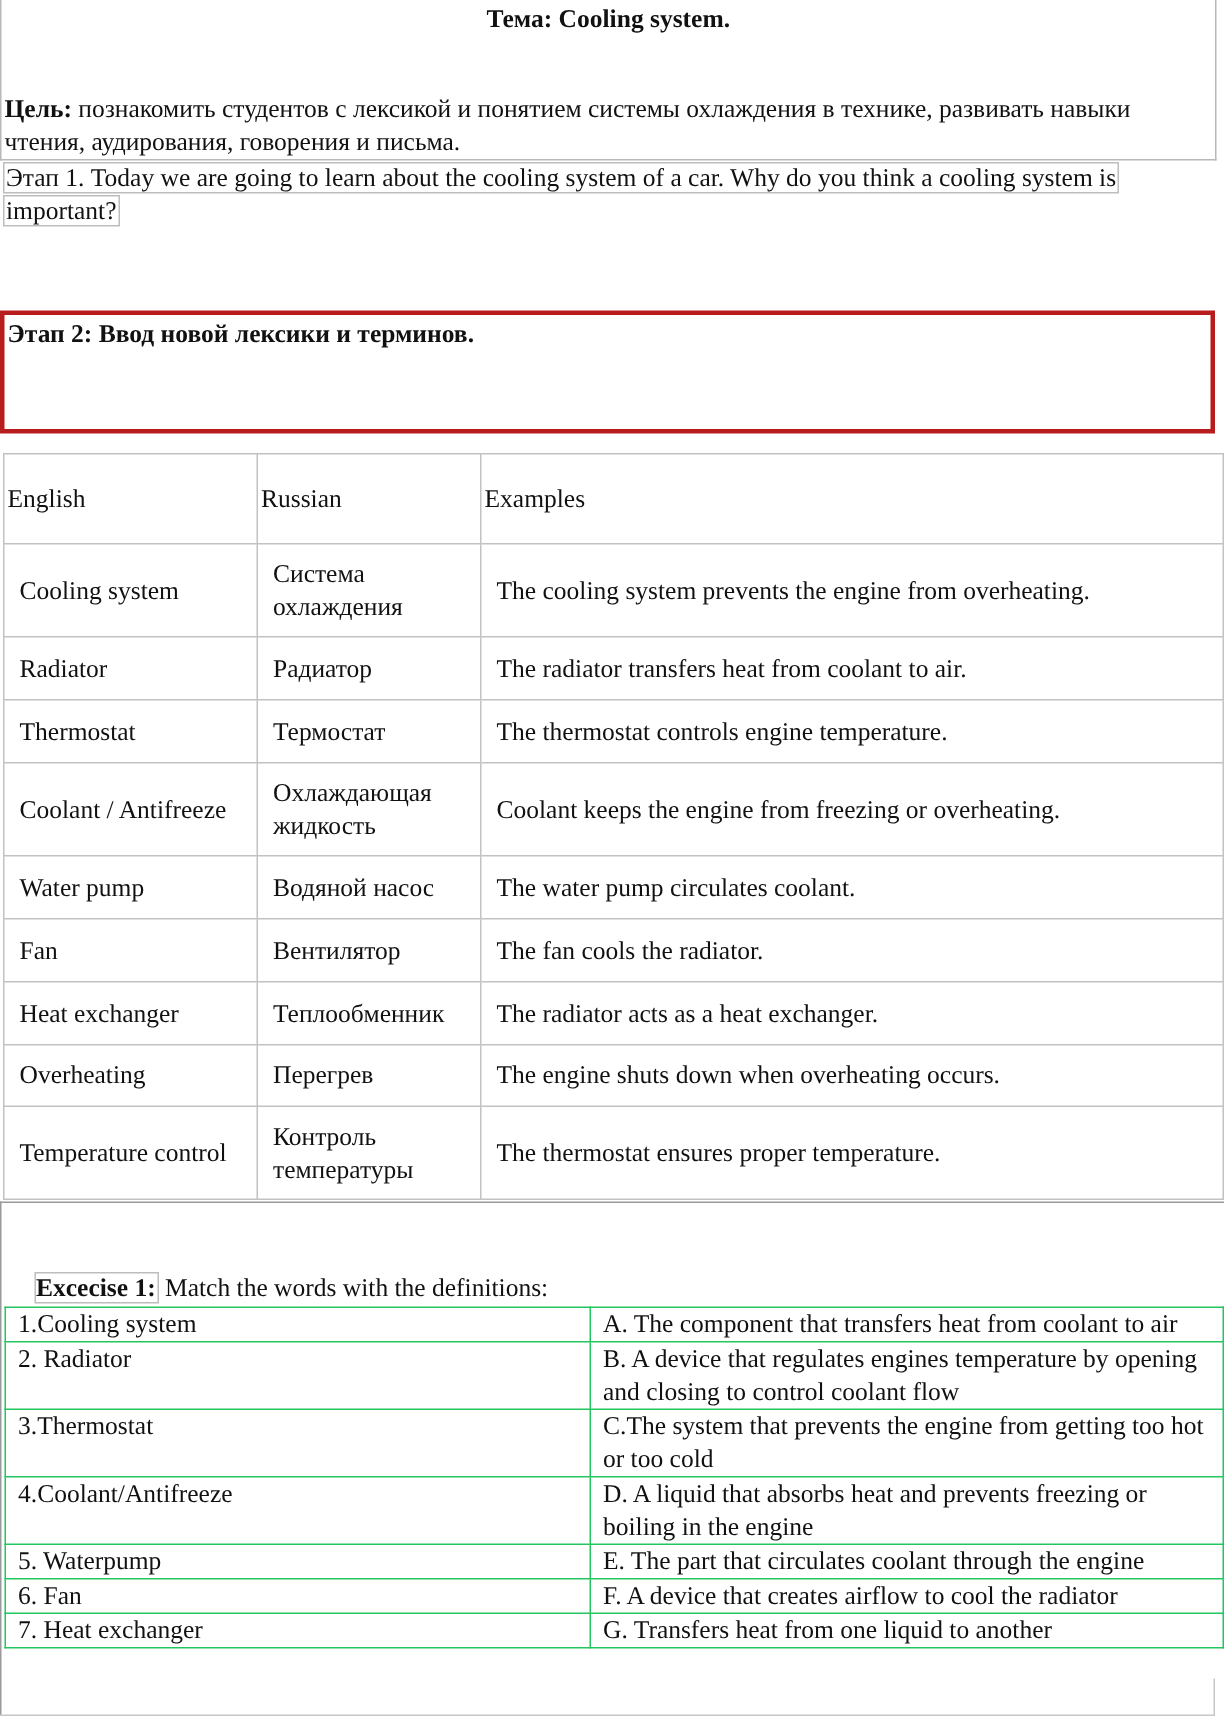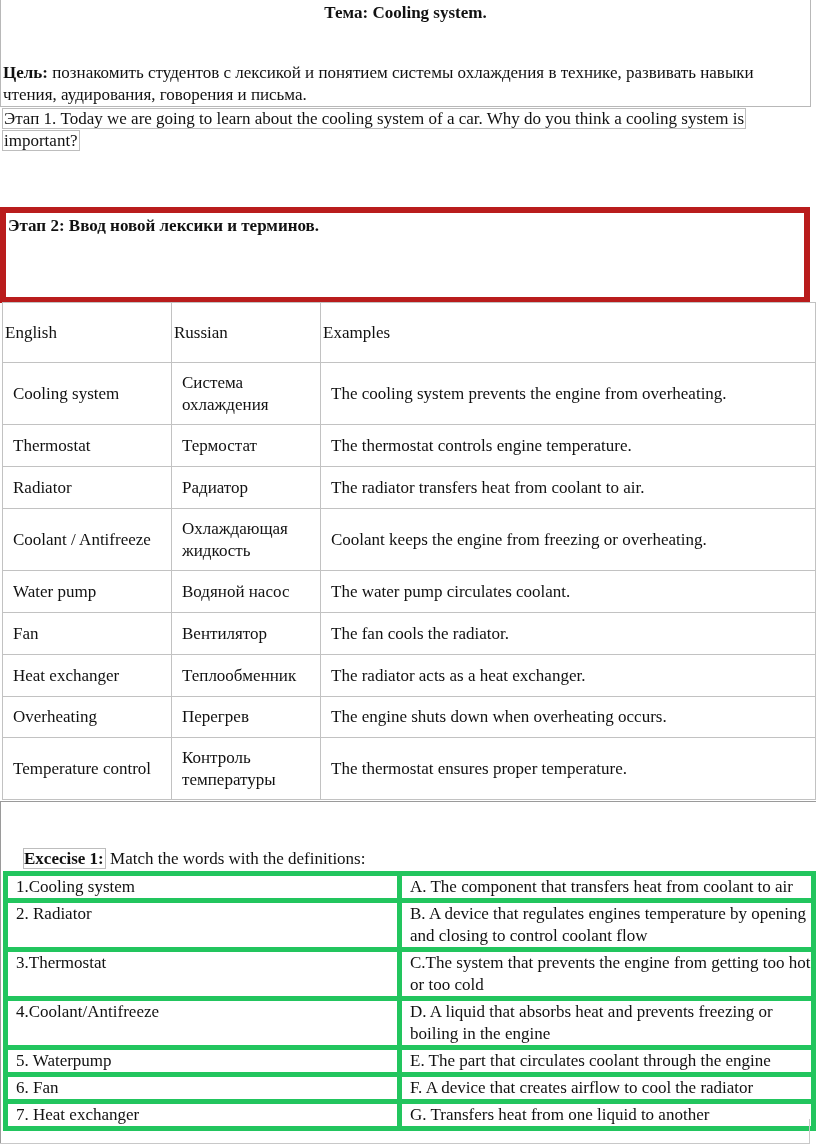--- a/index.html
+++ b/index.html
@@ -12,42 +12,42 @@
   .box-topic {
     left: 0; top: 0; width: 811px; height: 107px;
     border: 1px solid #b8b8b8; border-top: none;
   }
   .topic-title { position: absolute; left: 0; right: 0; top: 3px; text-align: center; font-weight: bold; font-size: 17px; }
   .goal { position: absolute; left: 2px; top: 62px; width: 800px; line-height: 22px; }
   .bold { font-weight: bold; }
   .stage1 { left: 2px; top: 108px; width: 765px; line-height: 22px; }
   .stage1 .hl { border: 1px solid #bdbdbd; padding: 0 1px; box-decoration-break: clone; -webkit-box-decoration-break: clone; }
   .box-stage2 {
-    left: 0; top: 207px; width: 810px; height: 96px;
-    border: 6px solid #b91c1c;
+    left: 0; top: 207px; width: 810px; height: 82px;
+    border: 3px solid #b91c1c;
   }
   .stage2-title { position: absolute; left: 2px; top: 3px; font-weight: bold; }
   table { border-collapse: collapse; border-radius: 25px; }
   .vocab { position: absolute; left: 2px; top: 302px; width: 814px; }
   .vocab td {
     border: 1px solid #c2c2c2; vertical-align: middle; font-size: 17px; line-height: 22px;
     padding: 0 0 0 10px;
   }
   .vocab tr.hdr td { height: 59px; padding-left: 2px; }
   .vocab td.c1 { width: 158px; }
   .vocab td.c2 { width: 138px; }
   .vocab td.c3 { }
   .box-ex {
     left: 0; top: 801px; width: 816px; height: 343px;
     border-left: 1px solid #9a9a9a; border-top: 1px solid #9a9a9a;
   }
   .ex-title { left: 3px; top: 848px; line-height: 22px; padding-left: 20px; }
   .ex-title .lbl { border: 1px solid #bdbdbd; font-weight: bold; padding-right: 1px; }
   .match { position: absolute; left: 3px; top: 871px; width: 813px; }
-  .match td { border: 5px solid #22c55e; vertical-align: top; font-size: 17px; line-height: 22px; padding: 0 0 0 8px; }
+  .match td { border: 1px solid #22c55e; vertical-align: top; font-size: 17px; line-height: 22px; padding: 0 0 0 8px; }
   .match td.m1 { width: 381px; }
   .bottom-line { left: 0; top: 1119px; width: 810px; height: 25px; border-right: 1px solid #c8c8c8; border-bottom: 1px solid #c8c8c8; }
 </style>
 </head>
 <body>
 
 <div class="abs box-topic">
   <div class="topic-title">Тема: Cooling system.</div>
   <div class="goal"><span class="bold">Цель:</span><span> познакомить студентов с лексикой и понятием системы охлаждения в технике, развивать навыки чтения, аудирования, говорения и письма.</span></div>
 </div>
@@ -66,28 +66,28 @@
     <td class="c1">English</td>
     <td class="c2">Russian</td>
     <td class="c3">Examples</td>
   </tr>
   <tr style="height:62px">
     <td class="c1">Cooling system</td>
     <td class="c2">Система охлаждения</td>
     <td class="c3">The cooling system prevents the engine from overheating.</td>
   </tr>
   <tr style="height:42px">
+    <td class="c1">Radiator</td>
+    <td class="c2">Радиатор</td>
+    <td class="c3">The radiator transfers heat from coolant to air.</td>
+  </tr>
+  <tr style="height:42px">
     <td class="c1">Thermostat</td>
     <td class="c2">Термостат</td>
     <td class="c3">The thermostat controls engine temperature.</td>
-  </tr>
-  <tr style="height:42px">
-    <td class="c1">Radiator</td>
-    <td class="c2">Радиатор</td>
-    <td class="c3">The radiator transfers heat from coolant to air.</td>
   </tr>
   <tr style="height:62px">
     <td class="c1">Coolant / Antifreeze</td>
     <td class="c2">Охлаждающая жидкость</td>
     <td class="c3">Coolant keeps the engine from freezing or overheating.</td>
   </tr>
   <tr style="height:42px">
     <td class="c1">Water pump</td>
     <td class="c2">Водяной насос</td>
     <td class="c3">The water pump circulates coolant.</td>

